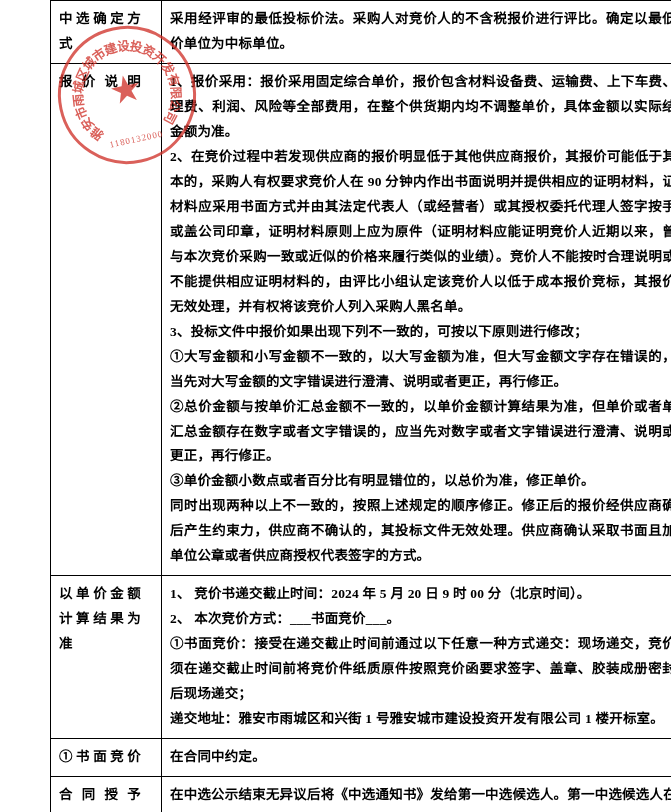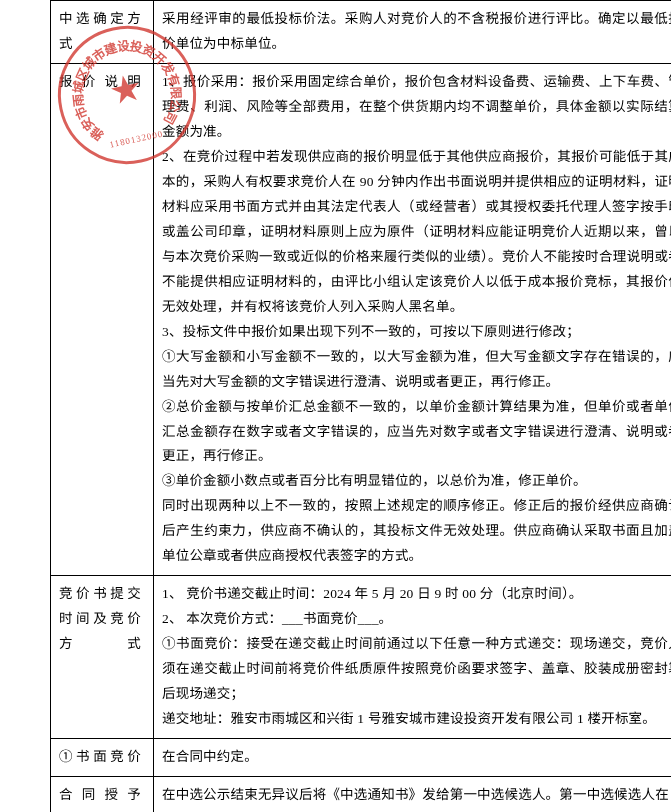--- a/index.html
+++ b/index.html
@@ -26,24 +26,25 @@
   table.doc-table {
     border-collapse: collapse;
     width: 620px;
     margin-left: 50px;
     margin-top: 0;
     table-layout: fixed;
   }
   table.doc-table td {
     border: 1px solid #000000;
     vertical-align: top;
-    padding: 6px 12px 6px 8px;
+    padding: 6px 20px 6px 8px;
     font-size: 13.5px;
     line-height: 1.85;
     letter-spacing: 0.2px;
+    font-weight: bold;
   }
   td.label-cell {
     width: 82px;
     text-align: justify;
     text-align-last: justify;
     padding: 6px 6px;
     font-size: 13.5px;
     line-height: 2.0;
   }
   td.content-cell {
@@ -165,21 +166,21 @@
           <p class="para">2、在竞价过程中若发现供应商的报价明显低于其他供应商报价，其报价可能低于其成本的，采购人有权要求竞价人在 90 分钟内作出书面说明并提供相应的证明材料，证明材料应采用书面方式并由其法定代表人（或经营者）或其授权委托代理人签字按手印或盖公司印章，证明材料原则上应为原件（证明材料应能证明竞价人近期以来，曾以与本次竞价采购一致或近似的价格来履行类似的业绩）。竞价人不能按时合理说明或者不能提供相应证明材料的，由评比小组认定该竞价人以低于成本报价竞标，其报价作无效处理，并有权将该竞价人列入采购人黑名单。</p>
           <p class="para">3、投标文件中报价如果出现下列不一致的，可按以下原则进行修改；</p>
           <p class="para">①大写金额和小写金额不一致的，以大写金额为准，但大写金额文字存在错误的，应当先对大写金额的文字错误进行澄清、说明或者更正，再行修正。</p>
           <p class="para">②总价金额与按单价汇总金额不一致的，以单价金额计算结果为准，但单价或者单价汇总金额存在数字或者文字错误的，应当先对数字或者文字错误进行澄清、说明或者更正，再行修正。</p>
           <p class="para">③单价金额小数点或者百分比有明显错位的，以总价为准，修正单价。</p>
           <p class="para">同时出现两种以上不一致的，按照上述规定的顺序修正。修正后的报价经供应商确认后产生约束力，供应商不确认的，其投标文件无效处理。供应商确认采取书面且加盖单位公章或者供应商授权代表签字的方式。</p>
         </td>
       </tr>
 
       <tr>
-        <td class="label-cell">竞价书提交时间及竞价方式</td>
+        <td class="label-cell">以单价金额计算结果为准</td>
         <td class="content-cell">
           <p class="para">1、 竞价书递交截止时间：2024 年 5 月 20 日 9 时 00 分（北京时间）。</p>
           <p class="para">2、 本次竞价方式：___书面竞价___。</p>
           <p class="para">①书面竞价：接受在递交截止时间前通过以下任意一种方式递交：现场递交，竞价人须在递交截止时间前将竞价件纸质原件按照竞价函要求签字、盖章、胶装成册密封篡后现场递交；</p>
           <p class="para">递交地址：雅安市雨城区和兴街 1 号雅安城市建设投资开发有限公司 1 楼开标室。</p>
         </td>
       </tr>
 
       <tr>
         <td class="label-cell">①书面竞价</td>

